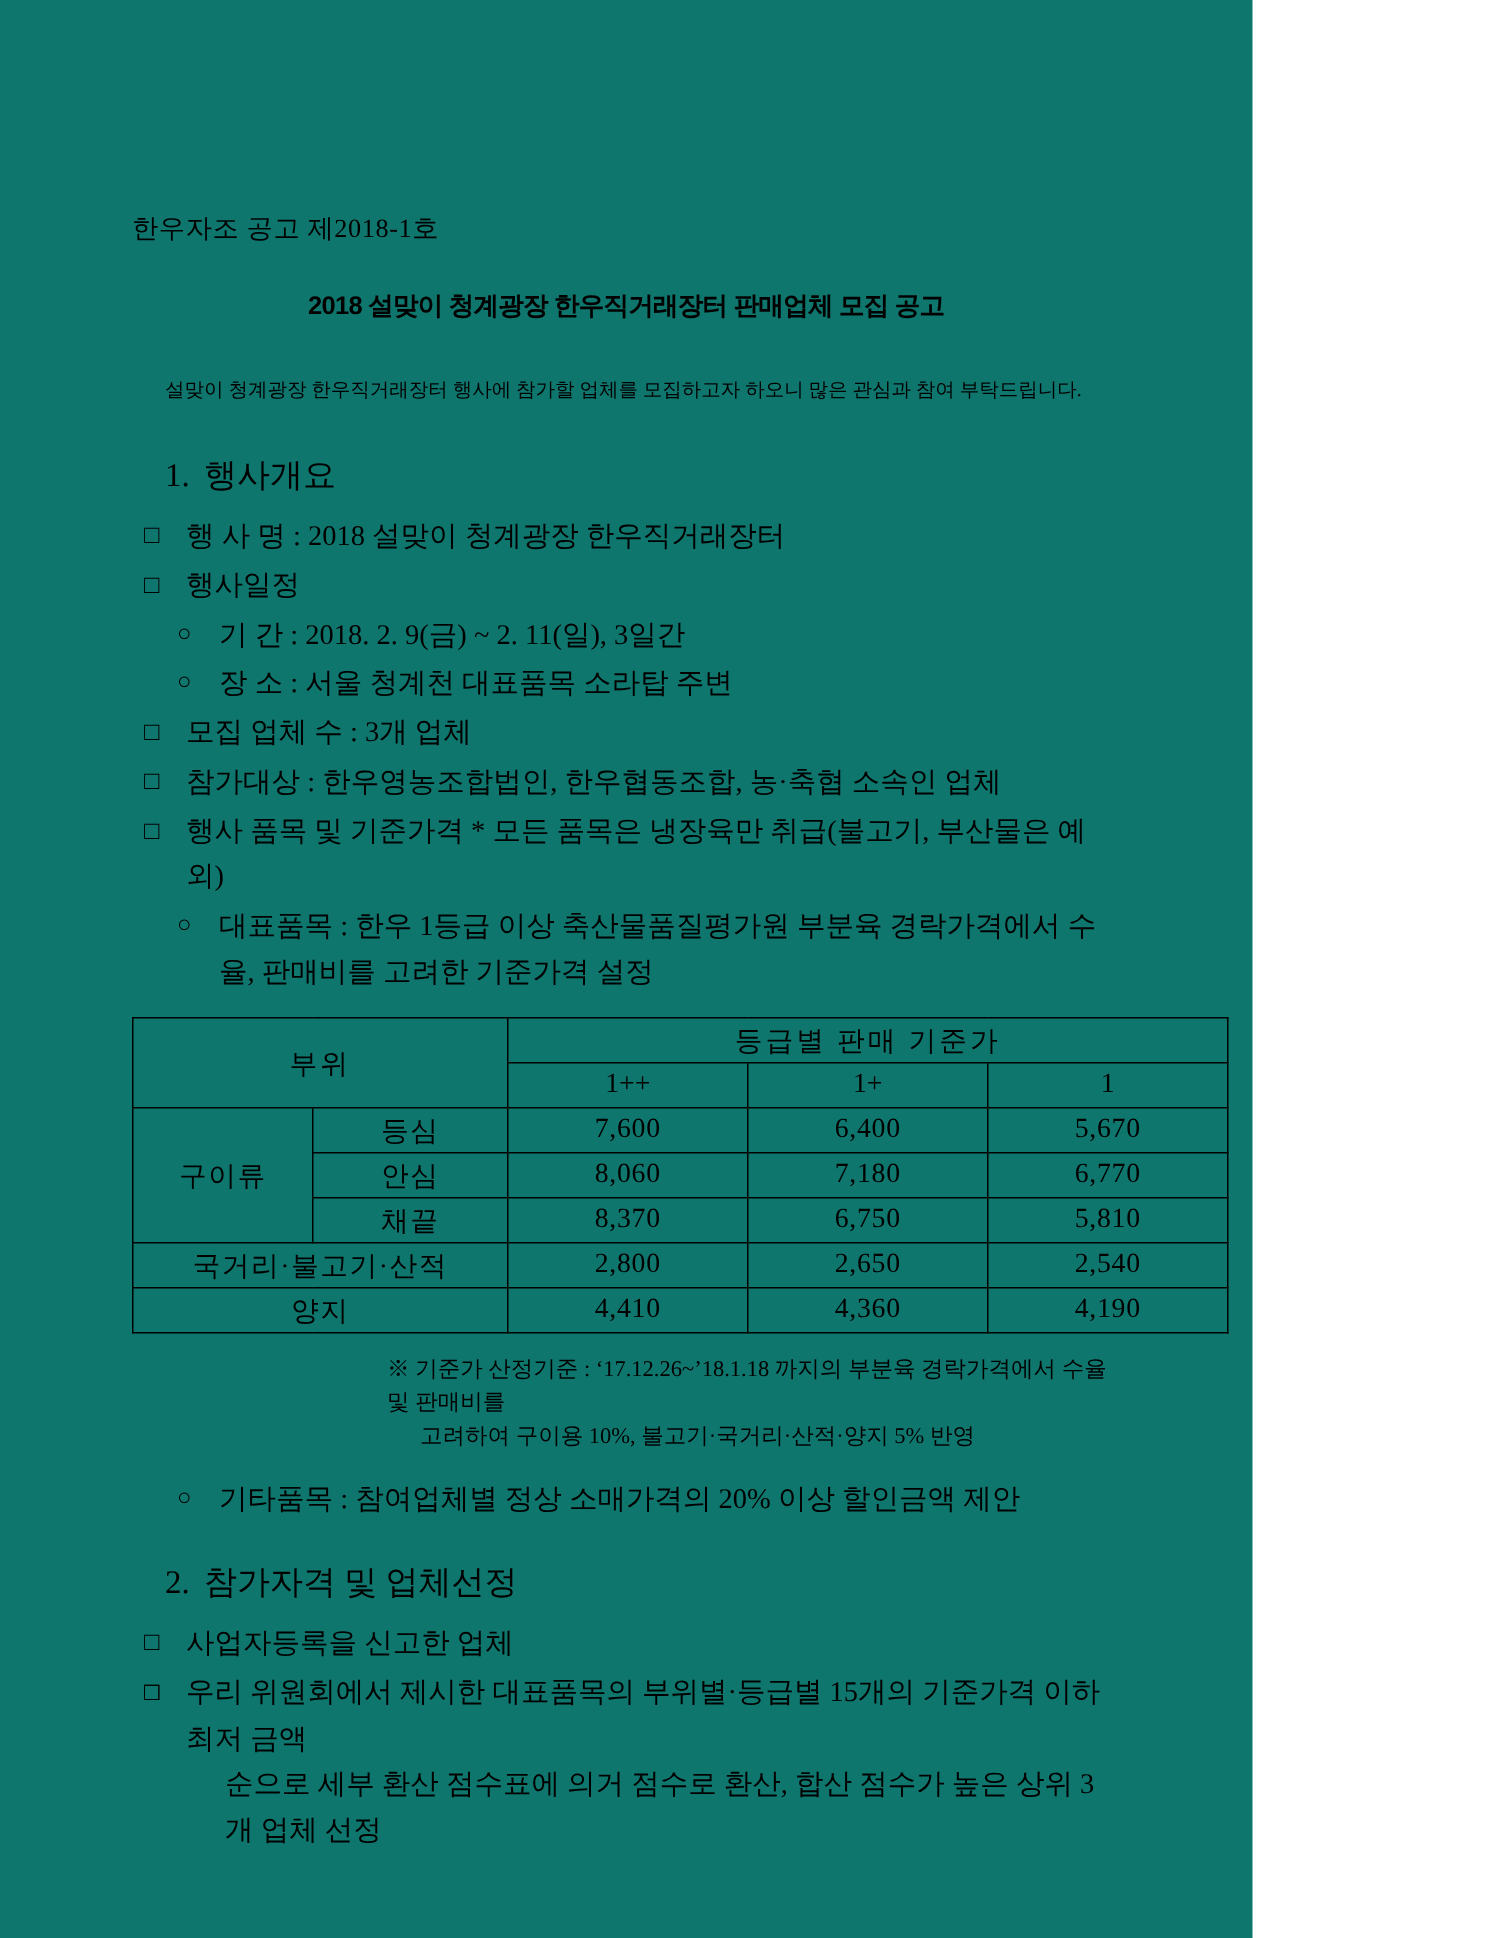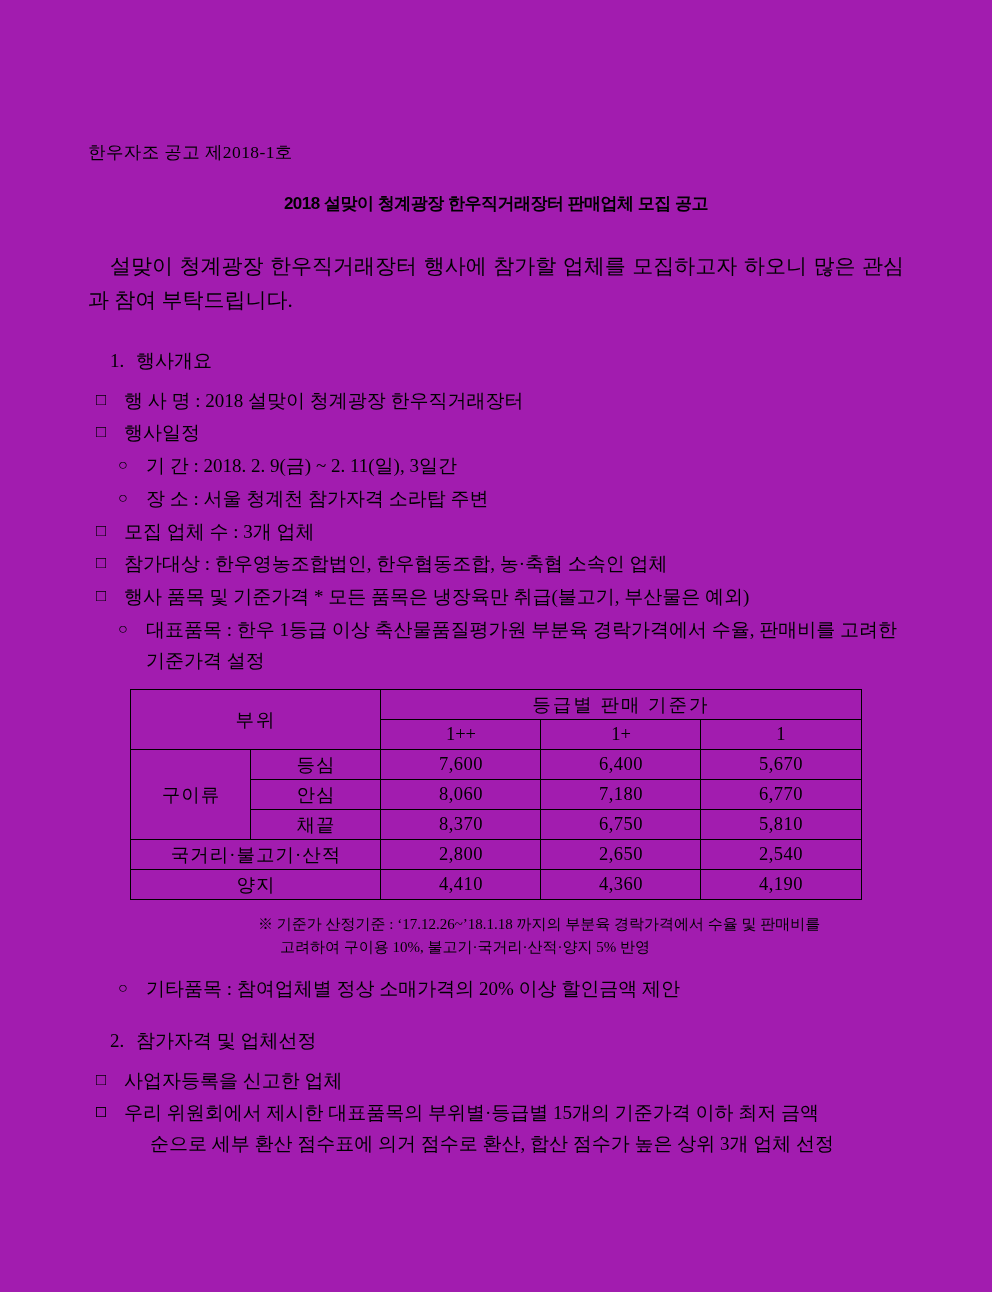--- a/index.html
+++ b/index.html
@@ -6,53 +6,53 @@
     margin: 0;
     padding: 0;
     background: #ffffff;
   }
   body {
     font-family: "Liberation Serif", "DejaVu Serif", serif;
     color: #000000;
   }
   .page {
     position: relative;
-    width: 992px;
+    width: 835px;
     height: 1292px;
-    background: #a21caf;
+    background: #0f766e;
     box-sizing: border-box;
     padding: 140px 88px 0 88px;
     overflow: hidden;
   }
   .doc-number {
     font-size: 17.5px;
     letter-spacing: 0.4px;
     margin: 0 0 28px 0;
   }
   .doc-title {
     text-align: center;
     font-family: "Liberation Sans", "DejaVu Sans", sans-serif;
     font-weight: bold;
     font-size: 17px;
     letter-spacing: -0.5px;
     margin: 0 0 34px 0;
   }
   .intro {
-    font-size: 21px;
+    font-size: 13px;
     line-height: 1.62;
     text-align: justify;
     text-justify: inter-character;
     margin: 0 0 30px 0;
   }
   .intro .ind {
     display: inline-block;
     width: 22px;
   }
   .sec-head {
-    font-size: 19px;
+    font-size: 22px;
     line-height: 1.5;
     margin: 0 0 10px 0;
     padding-left: 22px;
   }
   .sec-head .num {
     display: inline-block;
     width: 26px;
   }
   ul.items {
     list-style: none;
@@ -143,21 +143,21 @@
   <p class="intro"><span class="ind"></span><span>설맞이 청계광장 한우직거래장터 행사에 참가할 업체를 모집하고자 하오니 많은 관심과 참여 부탁드립니다.</span></p>
 
   <div class="sec-head">
     <span class="num">1.</span><span>행사개요</span>
   </div>
 
   <ul class="items">
     <li><span class="mk">□</span><span>행 사 명 : 2018 설맞이 청계광장 한우직거래장터</span></li>
     <li><span class="mk">□</span><span>행사일정</span></li>
     <li class="lv2"><span class="mk">○</span><span>기 간 : 2018. 2. 9(금) ~ 2. 11(일), 3일간</span></li>
-    <li class="lv2"><span class="mk">○</span><span>장 소 : 서울 청계천 참가자격 소라탑 주변</span></li>
+    <li class="lv2"><span class="mk">○</span><span>장 소 : 서울 청계천 대표품목 소라탑 주변</span></li>
     <li><span class="mk">□</span><span>모집 업체 수 : 3개 업체</span></li>
     <li><span class="mk">□</span><span>참가대상 : 한우영농조합법인, 한우협동조합, 농·축협 소속인 업체</span></li>
     <li><span class="mk">□</span><span>행사 품목 및 기준가격 * 모든 품목은 냉장육만 취급(불고기, 부산물은 예외)</span></li>
     <li class="lv2"><span class="mk">○</span><span>대표품목 : 한우 1등급 이상 축산물품질평가원 부분육 경락가격에서 수율, 판매비를 고려한 기준가격 설정</span></li>
   </ul>
 
   <div class="tbl-wrap">
     <table class="price">
       <colgroup>
         <col style="width:120px">

